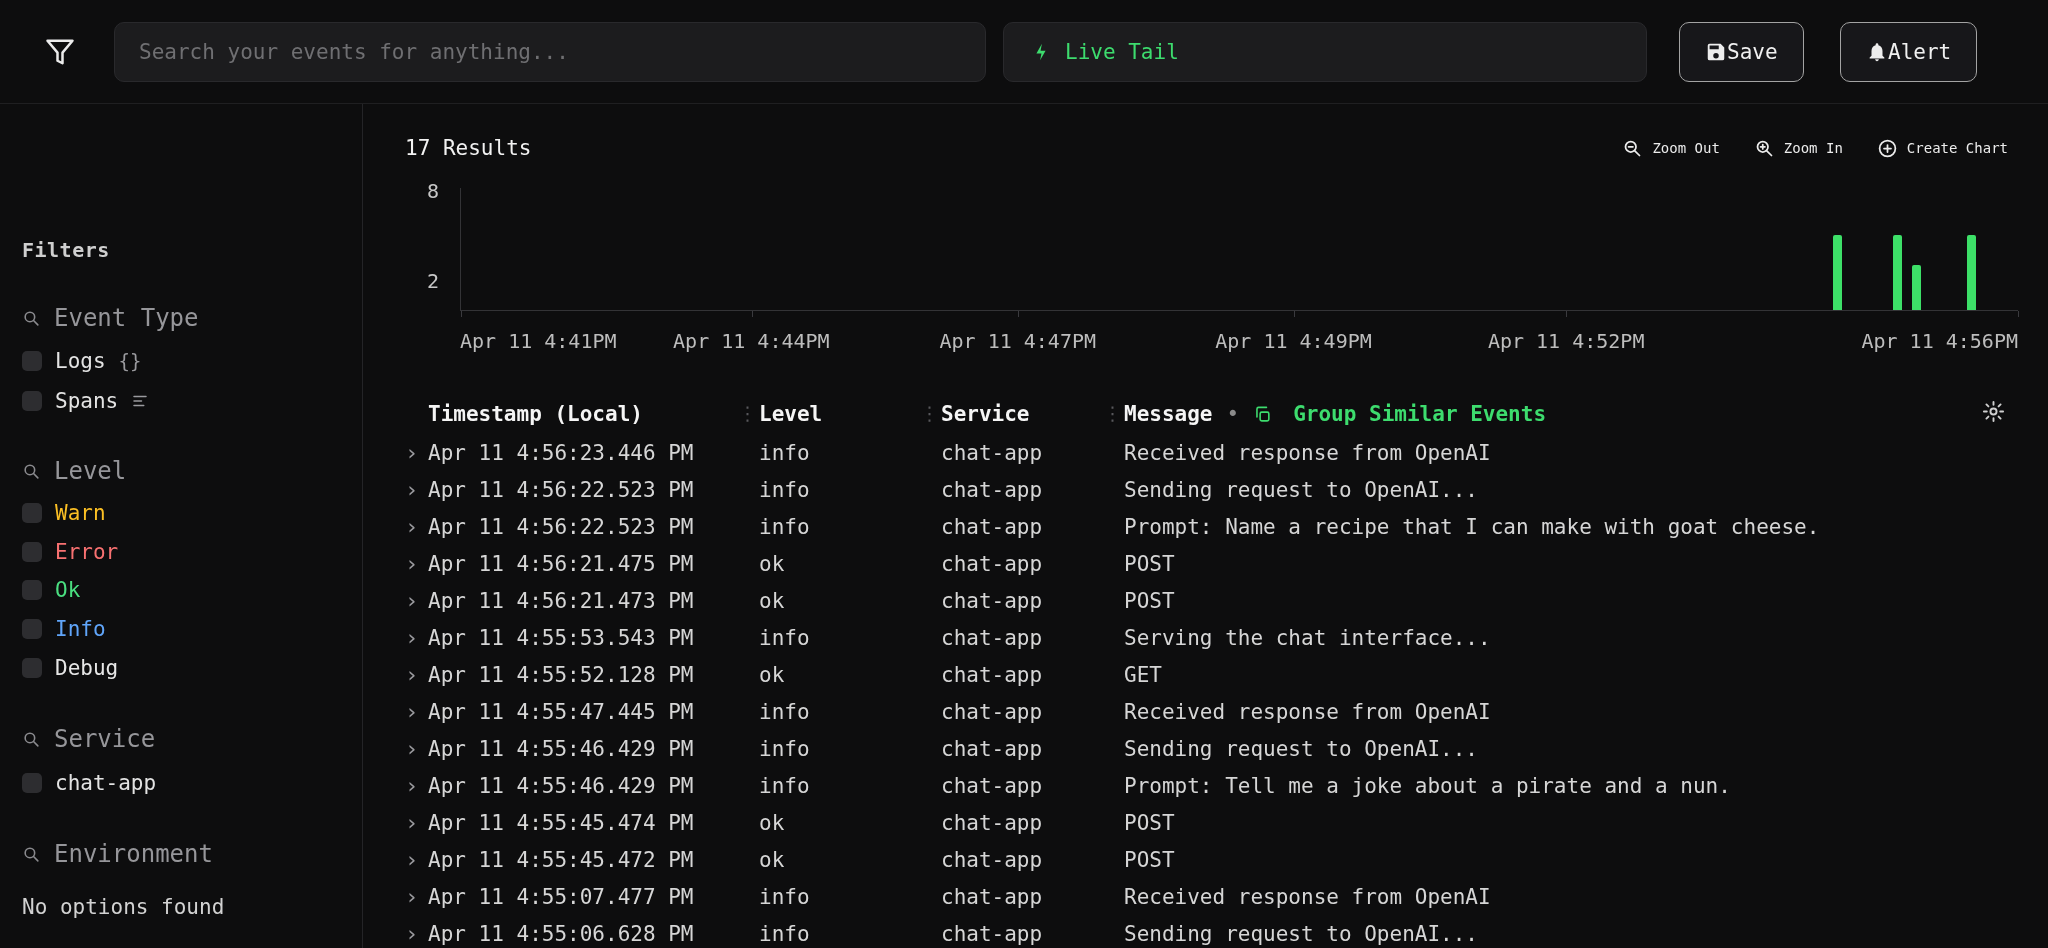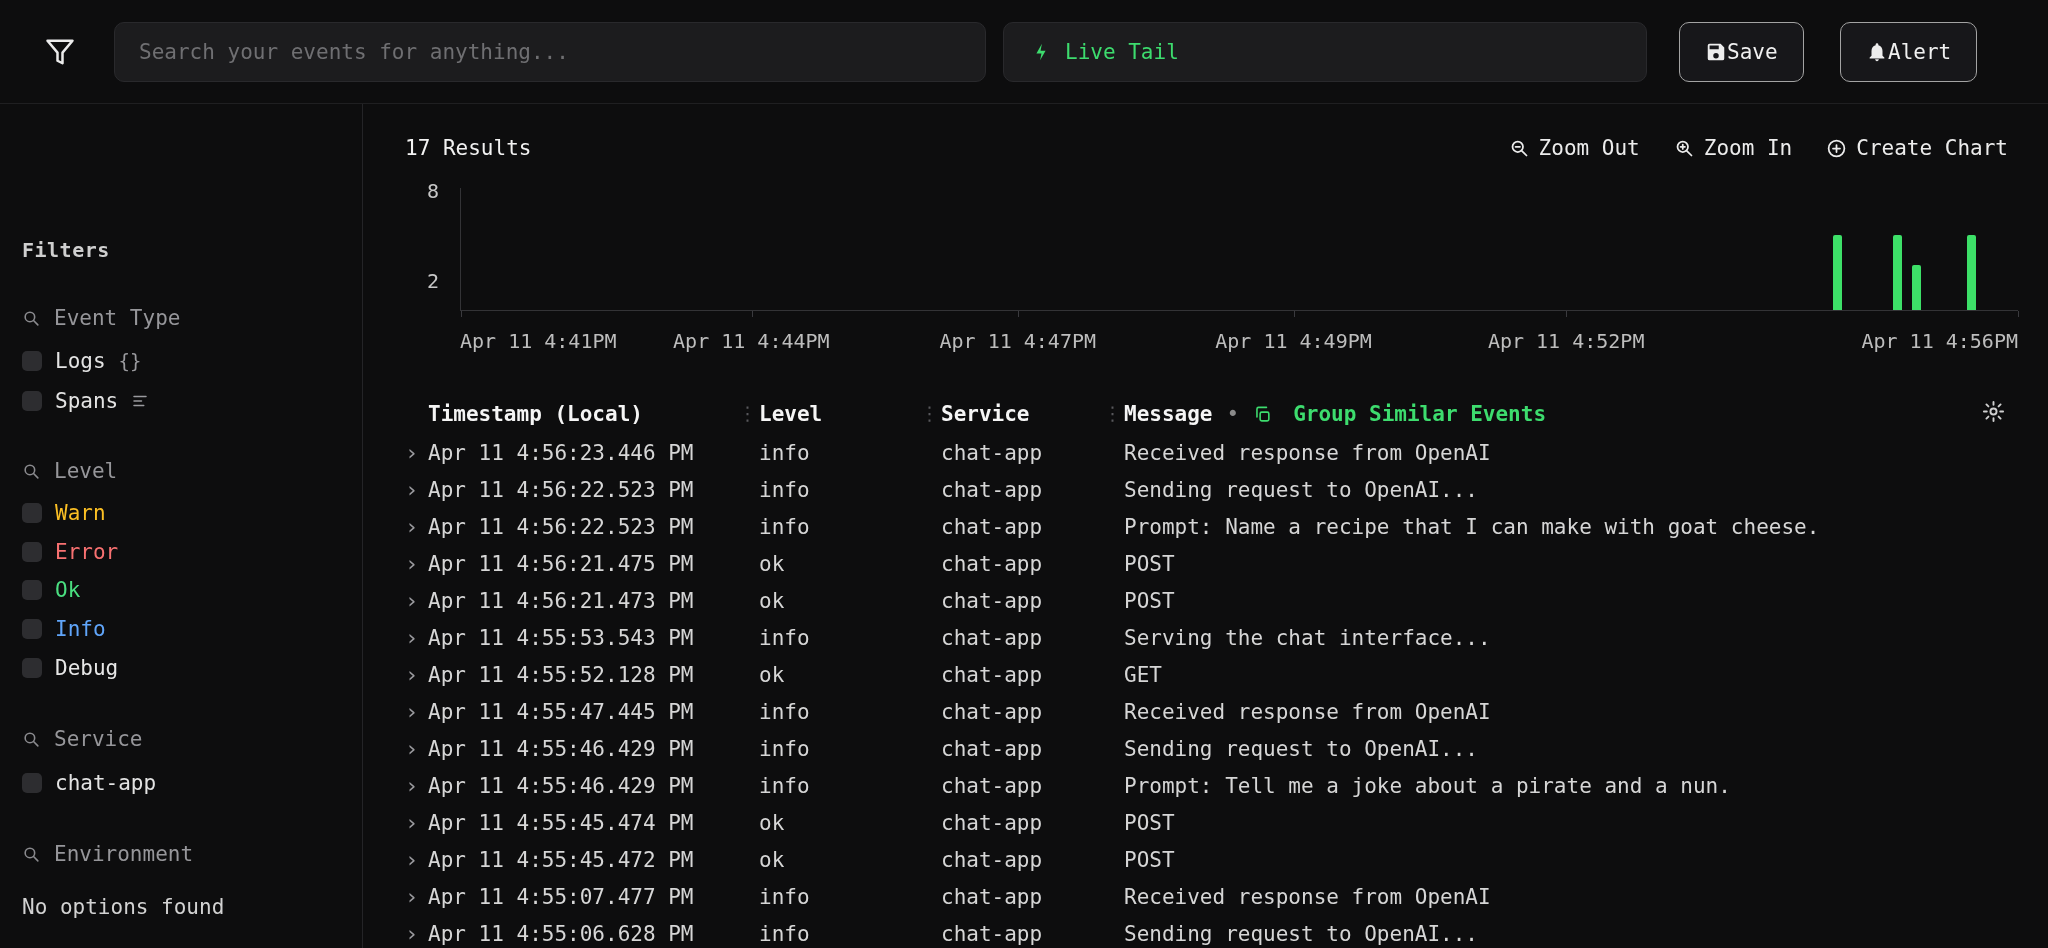--- a/index.html
+++ b/index.html
@@ -18,33 +18,33 @@
   .livetail { position:absolute; left:1003px; top:22px; width:644px; height:60px; background:#1c1c1e; border:1px solid #29292c; border-radius:10px; display:flex; align-items:center; gap:13px; padding:0 26px; cursor:pointer; }
   .livetail-label { color:#3ddc6e; font-size:21px; }
   .tbtn { position:absolute; top:22px; height:60px; background:#17171a; border:1px solid #a3a3a3; border-radius:10px; color:#f0f0f0; font:inherit; font-size:21px; display:flex; align-items:center; padding:0 25px; cursor:pointer; }
   .tbtn.save { left:1679px; }
   .tbtn.alert { left:1840px; }
   .icon { display:inline-flex; align-items:center; justify-content:center; }
   
   .sidebar { position:absolute; top:104px; left:0; bottom:0; width:363px; border-right:1px solid #242427; }
   .filters-title { position:absolute; left:22px; top:134px; font-size:20px; font-weight:bold; color:#cfcfcf; letter-spacing:.5px; }
   .srow { position:absolute; left:22px; height:40px; display:flex; align-items:center; gap:13px; }
-  .shead { color:#96969a; font-size:21px; cursor:pointer; }
+  .shead { color:#96969a; font-size:24px; cursor:pointer; }
   .opt { font-size:21px; color:#e3e3e3; cursor:pointer; }
   .cb { width:20px; height:20px; border-radius:5px; background:#2d2d30; flex:0 0 auto; }
   .braces { color:#9a9a9e; font-size:19px; }
   .level-opts { position:absolute; left:22px; top:390px; right:8px; }
   .lrow { height:38.6px; display:flex; align-items:center; gap:13px; font-size:21px; cursor:pointer; }
   .empty-note { position:absolute; left:22px; top:783px; height:40px; display:flex; align-items:center; font-size:21px; color:#d2d2d2; }
   
   .main { position:absolute; left:363px; top:104px; right:0; bottom:0; overflow:hidden; }
   .results-bar { position:absolute; left:42px; right:40px; top:26px; height:36px; display:flex; align-items:center; justify-content:space-between; }
   .results-count { font-size:21px; color:#f2f2f2; }
   .chart-toolbar { display:flex; align-items:center; gap:34px; }
-  .tool { display:flex; align-items:center; gap:9px; font-size:21px; color:#ececec; cursor:pointer; }
+  .tool { display:flex; align-items:center; gap:9px; font-size:14px; color:#ececec; cursor:pointer; }
   
   .plot { position:absolute; left:97px; top:84px; width:1558px; height:123px; border-left:1px solid #333336; border-bottom:1px solid #333336; }
   .bar { position:absolute; bottom:0; width:9px; background:#3de068; height:calc(var(--n) * 15px); border-radius:2px 2px 0 0; }
   .tick { position:absolute; bottom:-7px; width:1px; height:6px; background:#3a3a3e; }
   .yticks { position:absolute; left:0; top:84px; width:84px; height:123px; }
   .ylab { position:absolute; right:8px; top:calc(110px - var(--v) * 15px); font-size:20px; color:#c7c7c7; line-height:26px; }
   .xlabels { position:absolute; left:97px; top:224px; width:1558px; height:26px; }
   .xlab { position:absolute; top:0; font-size:20px; color:#bdbdbd; white-space:nowrap; line-height:26px; transform:translateX(var(--shift,0%)); }
   
   .thead { position:absolute; left:0; right:0; top:292px; height:36px; display:grid; grid-template-columns:23px 331px 182px 183px 1fr; padding-left:42px; align-items:center; font-weight:bold; color:#f5f5f5; font-size:21px; }

